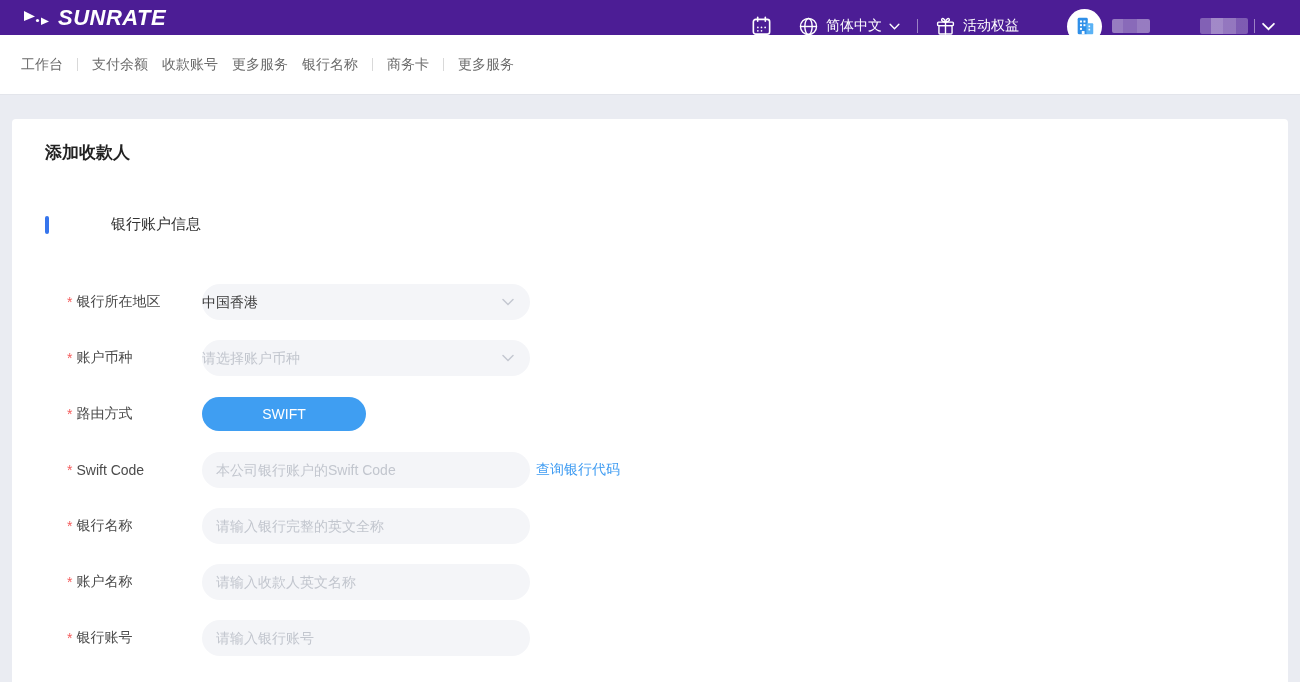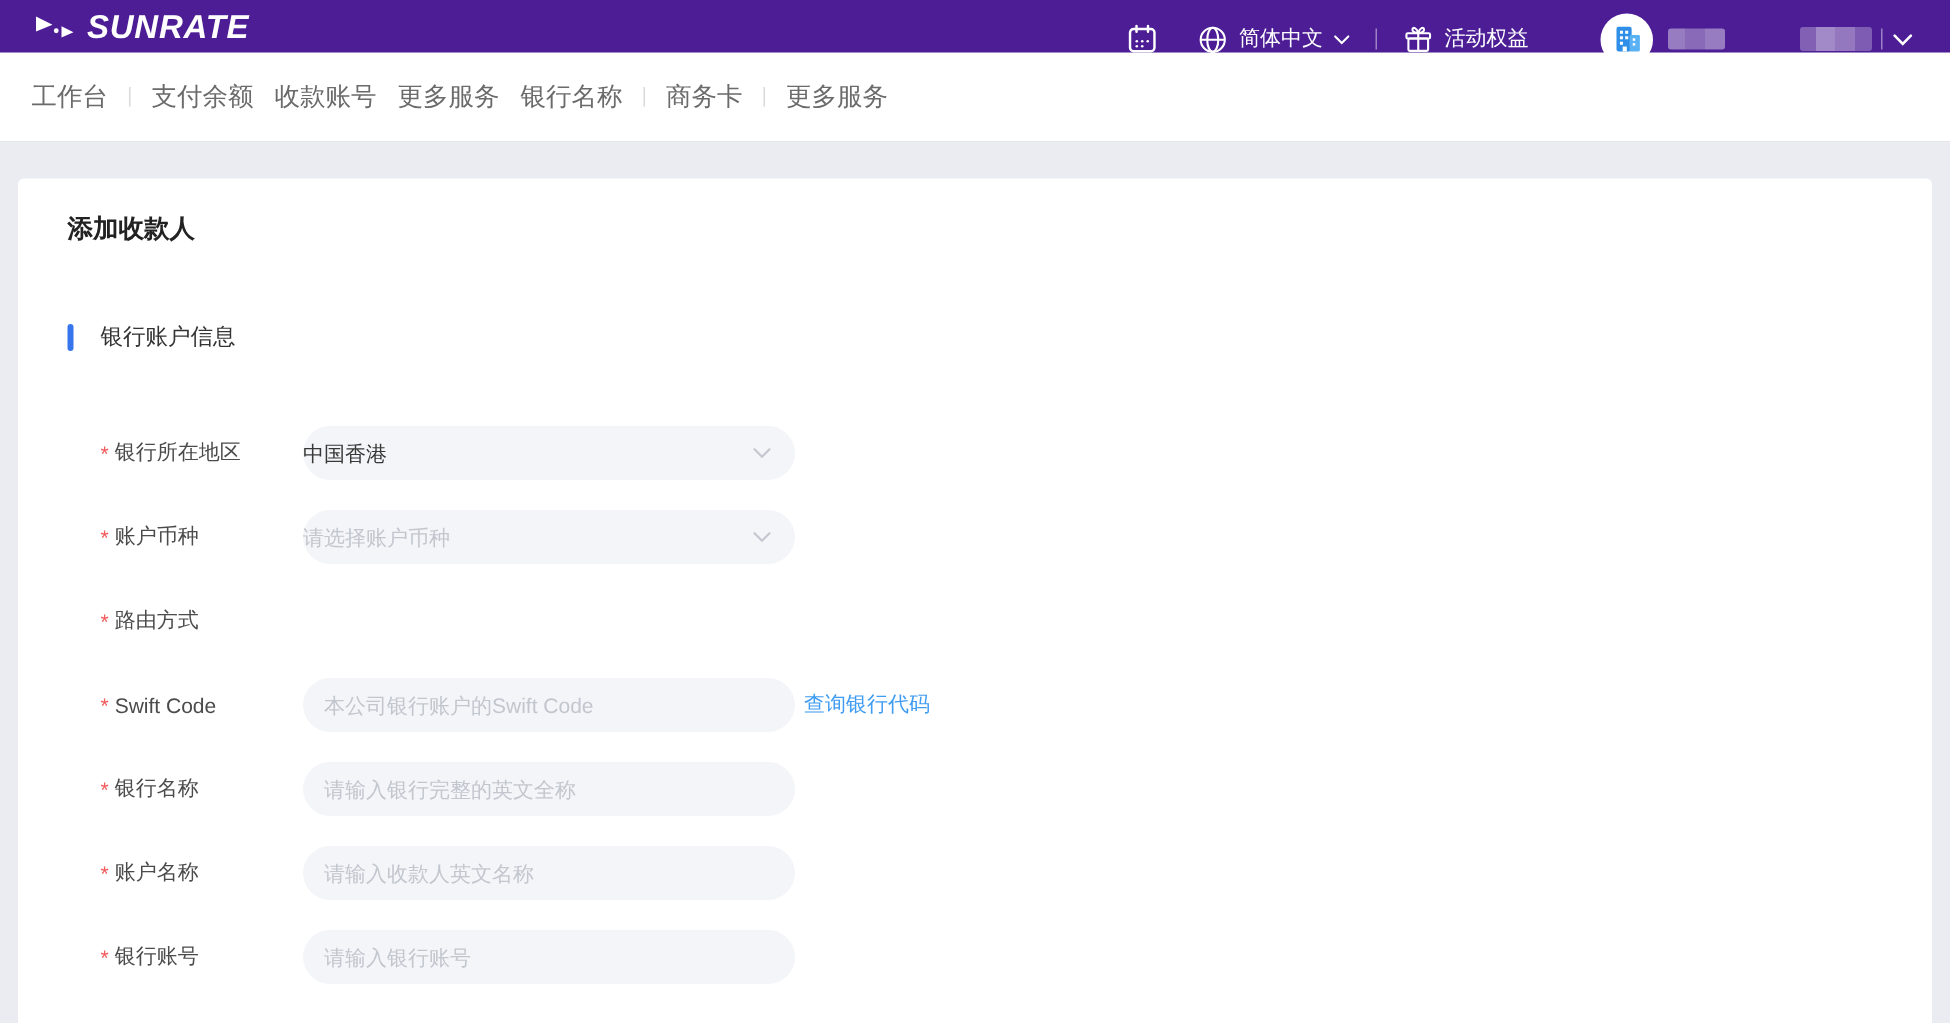--- a/index.html
+++ b/index.html
@@ -31,28 +31,28 @@
   .m-div1 { margin-right:17px; }
   .m-gift { margin-right:48px; }
   .m-avatar { margin-right:10px; }
   .m-blur1 { margin-right:50px; }
   .m-blur2 { margin-right:6px; }
   .m-div2 { margin-right:7px; }
 
   
   .nav { height:60px; background:#fff; display:flex; align-items:center; padding-left:21px;
     border-bottom:1px solid #e3e5eb; }
-  .nav-item { font-size:17px; color:#6b6b6b; margin-right:14px; cursor:pointer; white-space:nowrap; }
+  .nav-item { font-size:14px; color:#6b6b6b; margin-right:14px; cursor:pointer; white-space:nowrap; }
   .nav-sep { width:1px; height:13px; background:#d9d9d9; margin-right:14px; }
 
   
   .card { position:absolute; left:12px; right:12px; top:119px; height:620px;
     background:#fff; border-radius:4px; padding:24px 0 0 33px; }
   .page-title { font-size:17px; font-weight:bold; color:#222; line-height:20px; }
-  .section-head { margin-top:52px; display:flex; align-items:center; }
+  .section-head { margin-top:52px; display:flex; align-items:center;gap:44px; }
   .section-bar { width:4px; height:18px; border-radius:2px; background:#3675ec; }
   .section-title { margin-left:18px; font-size:15px; color:#333; }
 
   .form { margin-top:50px; }
   .form-row { display:flex; align-items:center; height:36px; margin-bottom:20px; padding-left:22px; }
   .form-label { width:135px; font-size:14px; color:#4b4b4b; display:flex; align-items:center; }
   .req { color:#f45b5b; margin-right:4px; font-size:14px; }
   .field-box { position:relative; width:328px; height:36px; background:#f4f5f8; border-radius:18px; }
   .select-box { cursor:pointer; }
   .field-text { position:absolute; left:0; top:0; line-height:36px; font-size:14px; color:#383838; }
@@ -188,20 +188,21 @@
             <path d="M1 1.5 L6 6.5 L11 1.5"></path>
           </svg>
       </div>
     </div>
 
     <div class="form-row">
       <div class="form-label">
         <span class="req">*</span>
         <span>路由方式</span>
       </div>
+      <button class="pill-btn">SWIFT</button>
     </div>
 
     <div class="form-row">
       <div class="form-label">
         <span class="req">*</span>
         <span>Swift Code</span>
       </div>
       <input class="field-input" type="text" placeholder="本公司银行账户的Swift Code" style="">
       <a class="inline-link">查询银行代码</a>
     </div>

